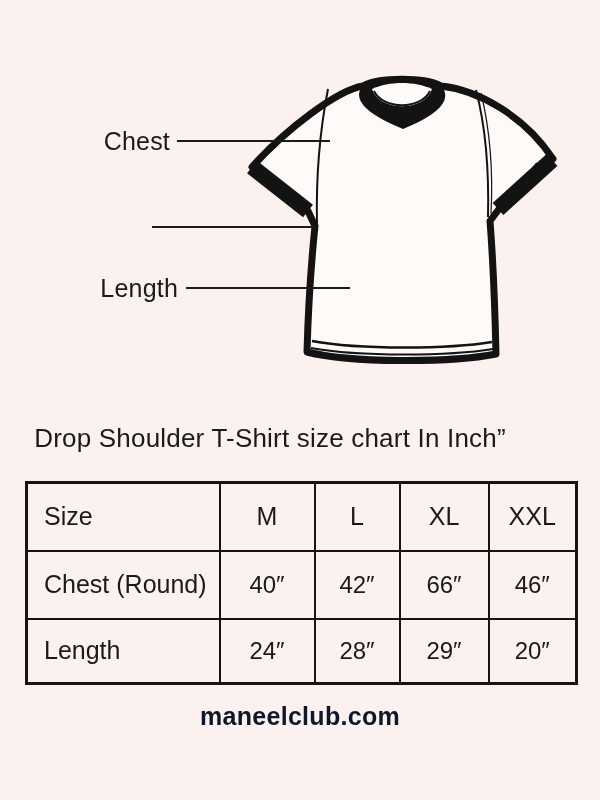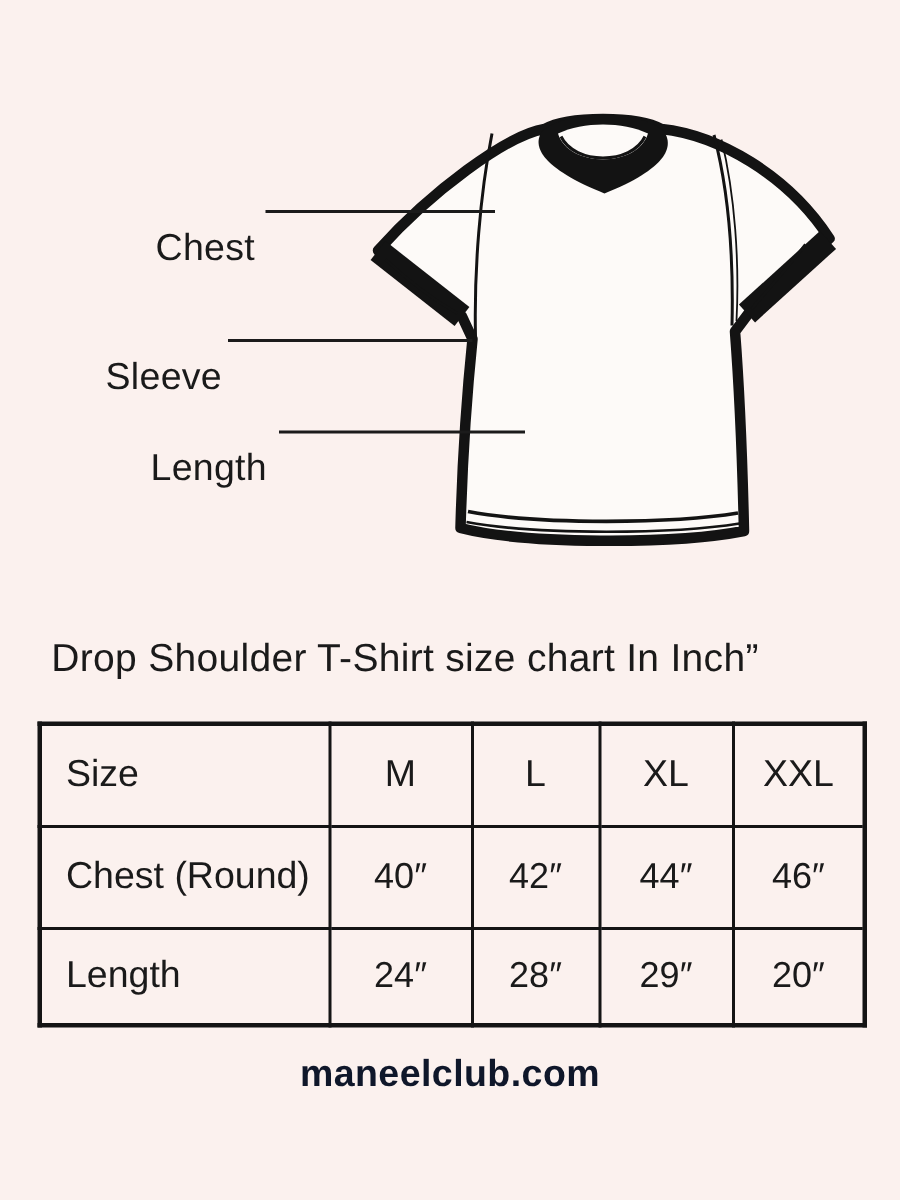--- a/index.html
+++ b/index.html
@@ -21,21 +21,20 @@
   }
   .shirt-svg{
     position:absolute;left:195px;top:60px;width:370px;height:330px;
   }
   .callout-label{
     position:absolute;
     width:112px;
     font-size:25px;font-weight:500;line-height:28px;
     text-align:right;color:var(--ink);
     letter-spacing:.2px;
-    margin-top:24px;
   }
   .callout-line{
     position:absolute;height:2px;background:#1b1b1b;
   }
   .chart-title{
     position:absolute;left:0;top:424px;width:540px;
     text-align:center;font-size:26px;font-weight:500;
     letter-spacing:.2px;line-height:28px;color:var(--ink);
   }
   table.size-table{
@@ -111,21 +110,20 @@
     <path d="M 62 113 C 78 128, 96 141, 110 149" fill="none" stroke="#131313" stroke-width="2"></path>
     <path d="M 306 146 C 318 132, 332 116, 342 103" fill="none" stroke="#131313" stroke-width="2"></path>
 
     <path d="M 117 281 C 165 290, 255 289, 297 282" fill="none" stroke="#131313" stroke-width="2.5"></path>
     <path d="M 116 288 C 165 297, 255 296, 298 289" fill="none" stroke="#131313" stroke-width="1.8"></path>
   </svg>
 
   <div class="callout-label" style="left:58px;top:127px;">Chest</div>
   <div class="callout-line" style="left:177px;top:140px;width:153px;"></div>
 
-  <div class="callout-label" style="left:36px;top:213px;">Sleeve</div>
   <div class="callout-line" style="left:152px;top:226px;width:163px;"></div>
 
   <div class="callout-label" style="left:66px;top:274px;">Length</div>
   <div class="callout-line" style="left:186px;top:287px;width:164px;"></div>
 
   <div class="chart-title">Drop Shoulder T-Shirt size chart In Inch”</div>
 
   <table class="size-table">
     <colgroup>
       <col style="width:193px">
@@ -139,21 +137,21 @@
         <th class="row-label">Size</th>
         <th>M</th>
         <th>L</th>
         <th>XL</th>
         <th>XXL</th>
       </tr>
       <tr class="r1">
         <td class="row-label">Chest (Round)</td>
         <td>40″</td>
         <td>42″</td>
-        <td>44″</td>
+        <td>66″</td>
         <td>46″</td>
       </tr>
       <tr class="r2">
         <td class="row-label">Length</td>
         <td>24″</td>
         <td>28″</td>
         <td>29″</td>
         <td>20″</td>
       </tr>
     </tbody>

